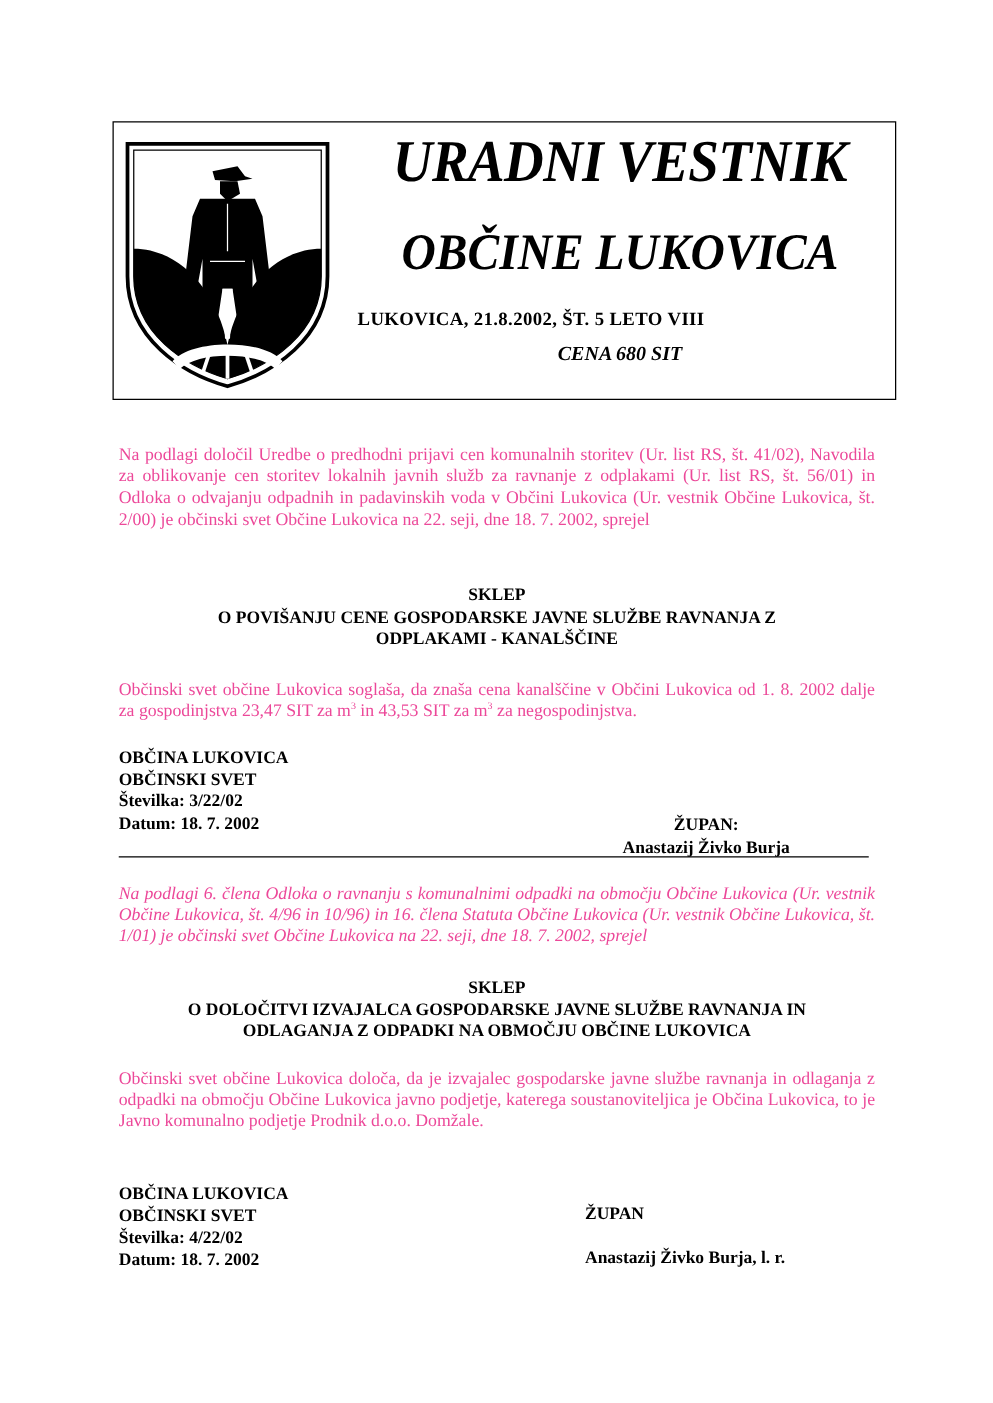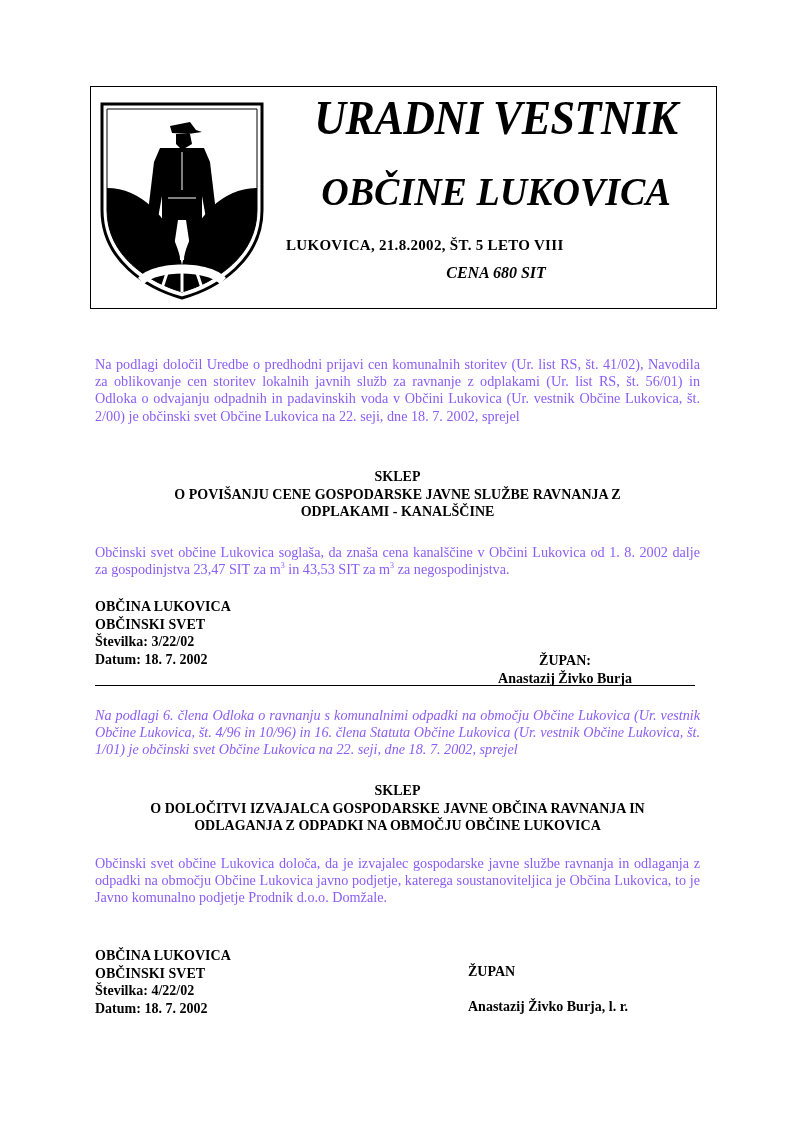--- a/index.html
+++ b/index.html
@@ -1,23 +1,23 @@
 <!DOCTYPE html>
 <html><head>
 <meta charset="utf-8">
 <style>
   html, body { margin:0; padding:0; background:#ffffff; }
   body { width:794px; height:1122px; position:relative; font-family:"Liberation Serif", "DejaVu Serif", serif; color:#000; overflow:hidden; }
-  .masthead { position:absolute; left:90px; top:86px; width:627px; height:223px; border:1px solid #000; box-sizing:border-box; }
+  .masthead { position:absolute; left:90px; top:97px; width:627px; height:223px; border:1px solid #000; box-sizing:border-box; }
   .crest { position:absolute; left:7px; top:13px; width:168px; height:200px; }
   .title1 { position:absolute; left:195px; top:6px; width:420px; text-align:center; font-style:italic; font-weight:bold; font-size:44px; letter-spacing:-0.5px; transform:scaleY(1.08); }
   .title2 { position:absolute; left:195px; top:82px; width:420px; text-align:center; font-style:italic; font-weight:bold; font-size:38px; transform:scaleY(1.08); }
   .issue { position:absolute; left:195px; top:150px; width:420px; text-align:left; font-weight:bold; font-size:15px; letter-spacing:0.3px; }
   .price { position:absolute; left:195px; top:177px; width:420px; text-align:center; font-style:italic; font-weight:bold; font-size:16px; }
-  .para { position:absolute; left:95px; width:605px; font-size:14.2px; line-height:17.2px; text-align:justify; color:#8b5cf6; }
+  .para { position:absolute; left:95px; width:605px; font-size:14.2px; line-height:17.2px; text-align:justify; color:#ec4899; }
   .heading { position:absolute; left:95px; width:605px; text-align:center; font-weight:bold; font-size:14px; line-height:17.5px; }
   .sig { position:absolute; font-weight:bold; font-size:14px; line-height:17.5px; }
   .rule { position:absolute; left:95px; top:685px; width:600px; height:0; border-top:1.3px solid #000; }
   sup { font-size:8px; vertical-align:6px; line-height:0; }
 </style>
 </head>
 <body>
 
 <div class="masthead">
   <svg class="crest" viewBox="0 0 168 200">
@@ -61,21 +61,21 @@
   <div>ŽUPAN:</div>
   <div>Anastazij Živko Burja</div>
 </div>
 
 <div class="rule"></div>
 
 <div class="para" style="top:707px;font-style:italic;">Na podlagi 6. člena Odloka o ravnanju s komunalnimi odpadki na območju Občine Lukovica (Ur. vestnik Občine Lukovica, št. 4/96 in 10/96) in 16. člena Statuta Občine Lukovica (Ur. vestnik Občine Lukovica, št. 1/01) je občinski svet Občine Lukovica na 22. seji, dne 18. 7. 2002, sprejel</div>
 
 <div class="heading" style="top:782px;">
   <div>SKLEP</div>
-  <div>O DOLOČITVI IZVAJALCA GOSPODARSKE JAVNE OBČINA RAVNANJA IN</div>
+  <div>O DOLOČITVI IZVAJALCA GOSPODARSKE JAVNE SLUŽBE RAVNANJA IN</div>
   <div>ODLAGANJA Z ODPADKI NA OBMOČJU OBČINE LUKOVICA</div>
 </div>
 
 <div class="para" style="top:855px;">Občinski svet občine Lukovica določa, da je izvajalec gospodarske javne službe ravnanja in odlaganja z odpadki na območju Občine Lukovica javno podjetje, katerega soustanoviteljica je Občina Lukovica, to je Javno komunalno podjetje Prodnik d.o.o. Domžale.</div>
 
 <div class="sig" style="left:95px; top:947px;">
   <div>OBČINA LUKOVICA</div>
   <div>OBČINSKI SVET</div>
   <div>Številka: 4/22/02</div>
   <div>Datum: 18. 7. 2002</div>

